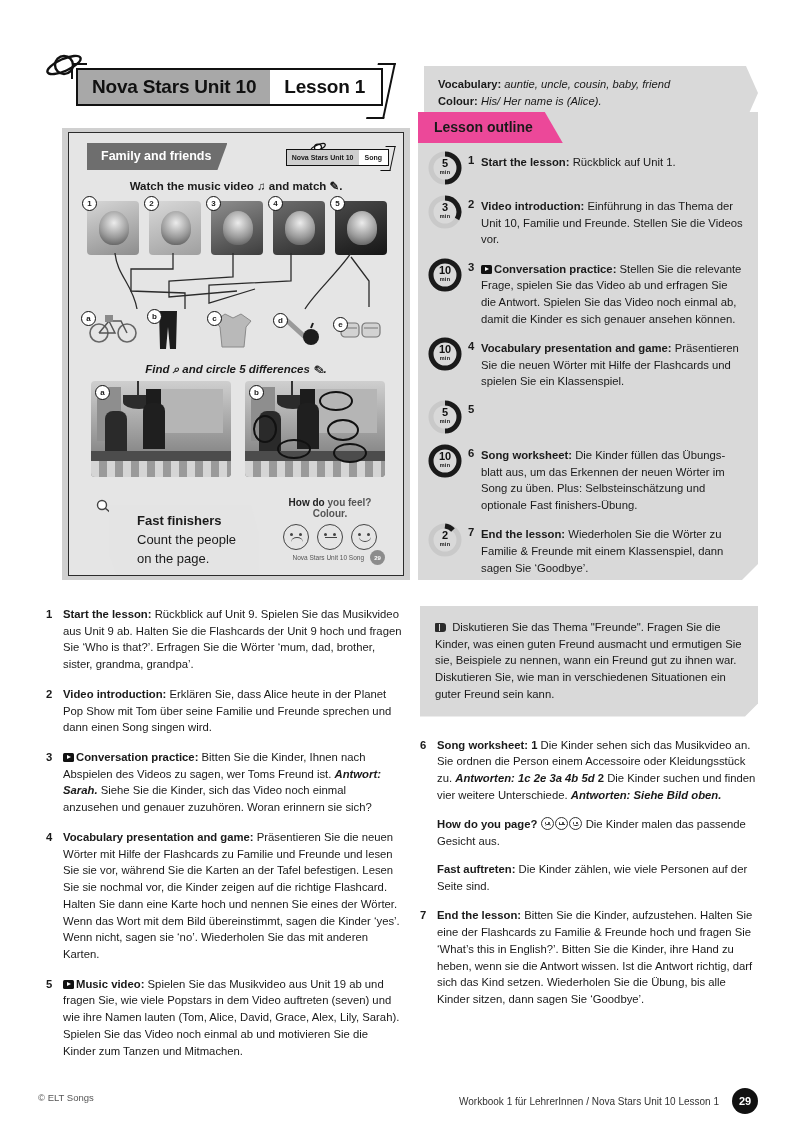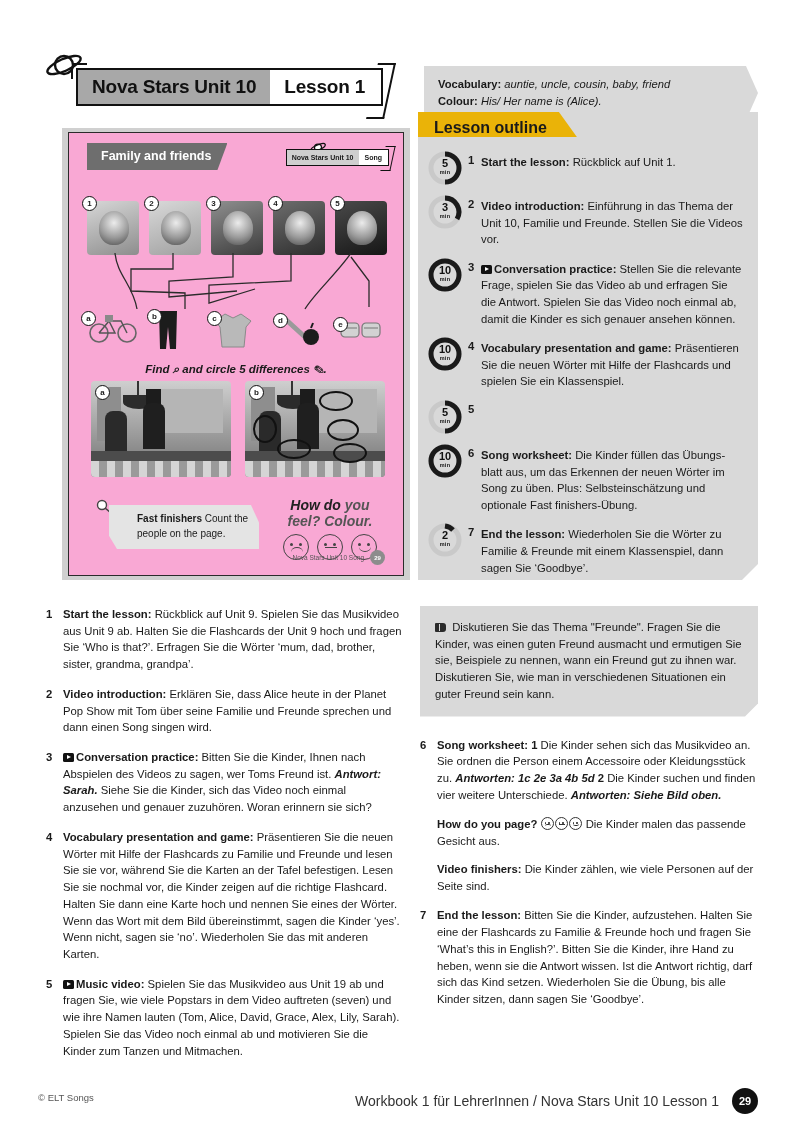--- a/index.html
+++ b/index.html
@@ -46,21 +46,21 @@
   .vocab-box b { font-weight: bold; }
   .vocab-box i { font-style: italic; }
 
   
   .ws-shadow {
     position: absolute; left: 62px; top: 128px; width: 348px; height: 452px;
     background: #d0d0d0;
   }
   .ws-page {
     position: absolute; left: 68px; top: 132px; width: 336px; height: 444px;
-    background: #f9a8d4; border: 1.5px solid #2b2b2b;
+    background: #e5e5e5; border: 1.5px solid #2b2b2b;
     overflow: hidden;
   }
   .ws-title {
     position: absolute; left: 18px; top: 10px; padding: 6px 16px 7px 14px;
     background: #6e6e6e; color: #fff; font-weight: bold; font-size: 12.5px;
     clip-path: polygon(0 0, 100% 0, calc(100% - 10px) 100%, 0 100%);
   }
   .ws-badge {
     position: absolute; right: 14px; top: 16px; height: 17px;
     display: flex; align-items: stretch; border: 1.2px solid #111;
@@ -119,49 +119,49 @@
   .diff-img .wall { position:absolute; left:62px; top:8px; width:70px; height:44px; background:#b5b5b5; }
   .diff-img .chef { position:absolute; left:52px; top:22px; width:22px; height:46px; background:#1f1f1f; border-radius: 8px 8px 0 0; }
   .diff-img .hat { position:absolute; left:55px; top:8px; width:15px; height:17px; background:#1c1c1c; }
   .diff-img .man { position:absolute; left:14px; top:30px; width:22px; height:40px; background:#2a2a2a; border-radius: 8px 8px 0 0; }
   .diff-img .counter { position:absolute; left:0; bottom:14px; width:140px; height:12px; background:#4c4c4c; }
   .diff-img .floor { position:absolute; left:0; bottom:0; width:140px; height:16px; background: repeating-linear-gradient(90deg,#d5d5d5 0 8px,#9a9a9a 8px 16px); }
   .diff-ring { position:absolute; border:2.2px solid #111; border-radius: 50%; }
 
   .ff-box {
     position: absolute; left: 40px; top: 372px; width: 150px; padding: 7px 9px 8px 28px;
-    background: #e4e4e4; font-size: 10px; line-height: 1.45;
+    background: #e4e4e4; font-size: 13px; line-height: 1.45;
     clip-path: polygon(0 0, calc(100% - 8px) 0, 100% 40%, 100% 100%, 8px 100%, 0 70%);
   }
   .ff-box b { font-weight: bold; }
   .ff-mag { position:absolute; left: 26px; top: 366px; width: 18px; height: 16px; }
 
   .feel-block { position: absolute; right: 18px; top: 364px; width: 110px; text-align: center; }
-  .feel-title { font-size: 14px; font-weight: bold; color: #555; font-style: italic; }
+  .feel-title { font-size: 10px; font-weight: bold; color: #555; }
   .feel-title b { color: #222; }
   .faces { display: flex; gap: 8px; justify-content: center; margin-top: 5px; }
   .face-c { width: 26px; height: 26px; border-radius: 50%; border: 1.4px solid #444; position: relative; }
   .face-c .eye { position: absolute; top: 8px; width: 3px; height: 3px; border-radius:50%; background:#444; }
   .face-c .eye.l { left: 6px; } .face-c .eye.r { right: 6px; }
   .face-c .mouth { position:absolute; left: 7px; bottom: 7px; width: 12px; height: 5px; }
   .m-sad { border-top: 1.4px solid #444; border-radius: 50% 50% 0 0 / 100% 100% 0 0; }
   .m-neu { border-top: 1.4px solid #444; height: 0; bottom: 9px; }
   .m-hap { border-bottom: 1.4px solid #444; border-radius: 0 0 50% 50% / 0 0 100% 100%; }
   .ws-foot { position:absolute; right: 18px; bottom: 10px; font-size: 6.5px; color: #555; display:flex; align-items:center; gap:6px; }
   .ws-pg { width: 15px; height: 15px; border-radius: 50%; background: #8c8c8c; color:#fff; font-size:6px; font-weight:bold; display:flex; align-items:center; justify-content:center; }
 
   
   .outline-panel {
     position: absolute; left: 418px; top: 112px; width: 340px; height: 468px;
     background: #d9d9d9;
     clip-path: polygon(0 0, 100% 0, 100% calc(100% - 16px), calc(100% - 16px) 100%, 0 100%);
   }
   .outline-tab {
-    position: absolute; left: 418px; top: 112px; padding: 7px 30px 0 16px;
-    background: #eab308; font-size: 16px; font-weight: bold;
+    position: absolute; left: 418px; top: 112px; padding: 7px 30px 8px 16px;
+    background: #ec4899; font-size: 14px; font-weight: bold;
     clip-path: polygon(0 0, calc(100% - 18px) 0, 100% 100%, 0 100%);
   }
   .outline-list { position: absolute; left: 418px; top: 150px; width: 340px; padding: 0 14px 0 10px; }
   .ol-item { display: flex; align-items: flex-start; margin-bottom: 9px; }
   .timer {
     flex: 0 0 34px; width: 34px; height: 34px; position: relative; margin-right: 6px; margin-top: 1px;
   }
   .timer svg { position: absolute; left: 0; top: 0; }
   .timer .tnum {
     position: absolute; left: 0; top: 7px; width: 34px; text-align: center;
@@ -211,21 +211,21 @@
   .mini-face .e { position:absolute; top:3.5px; width:1.6px; height:1.6px; border-radius:50%; background:#333; }
   .mini-face .e.l { left:3px; } .mini-face .e.r { right:3px; }
   .mini-face .m { position:absolute; left:3.5px; bottom:3px; width:6px; height:2.5px; }
   .mini-face .m.sad { border-top:1.1px solid #333; border-radius: 50% 50% 0 0 / 100% 100% 0 0; }
   .mini-face .m.neu { border-top:1.1px solid #333; height:0; bottom:4.5px; }
   .mini-face .m.hap { border-bottom:1.1px solid #333; border-radius: 0 0 50% 50% / 0 0 100% 100%; }
 
   
   .copyright { position: absolute; left: 38px; top: 1092px; font-size: 9.5px; color: #555; }
   .footer-right { position: absolute; right: 42px; top: 1088px; display: flex; align-items: center; gap: 13px; }
-  .footer-text { font-size: 14px; color: #333; }
+  .footer-text { font-size: 10px; color: #333; }
   .page-num {
     width: 26px; height: 26px; border-radius: 50%; background: #111; color: #fff;
     font-size: 11px; font-weight: bold; display: flex; align-items: center; justify-content: center;
   }
 </style>
 </head>
 <body>
 
 <div class="page">
 
@@ -256,20 +256,21 @@
     <div class="ws-title">Family and friends</div>
     <svg class="ws-planet" viewBox="0 0 40 30">
       <ellipse cx="20" cy="15" rx="8" ry="8" fill="#fff" stroke="#111" stroke-width="3"></ellipse>
       <ellipse cx="20" cy="15" rx="18" ry="6" fill="none" stroke="#111" stroke-width="3" transform="rotate(-24 20 15)"></ellipse>
     </svg>
     <div class="ws-badge">
       <div class="ws-badge-unit">Nova Stars Unit 10</div>
       <div class="ws-badge-song">Song</div>
     </div>
 
+    <div class="ws-instr">Watch the music video ♫ and match ✎.</div>
 
     <div class="photo-row">
       <div class="photo p1">
         <span class="circ-lbl">1</span>
         <span class="face"></span>
       </div>
       <div class="photo p2">
         <span class="circ-lbl">2</span>
         <span class="face"></span>
       </div>
@@ -567,21 +568,21 @@
       </div>
     </div>
 
     <div class="step">
       <div class="step-num"></div>
       <div class="step-body">
         <b>How do you page?</b>
         <span class="mini-face"><span class="e l"></span><span class="e r"></span><span class="m sad"></span></span><span class="mini-face"><span class="e l"></span><span class="e r"></span><span class="m neu"></span></span><span class="mini-face"><span class="e l"></span><span class="e r"></span><span class="m hap"></span></span><span> Die Kinder malen das passende Gesicht aus.</span>
 
         <div class="subpara">
-          <b>Video finishers:</b><span> Die Kinder zählen, wie viele Personen auf der Seite sind.</span>
+          <b>Fast auftreten:</b><span> Die Kinder zählen, wie viele Personen auf der Seite sind.</span>
         </div>
       </div>
     </div>
 
     <div class="step" style="margin-top:5px;">
       <div class="step-num">7</div>
       <div class="step-body">
         <b>End the lesson:</b><span> Bitten Sie die Kinder, aufzustehen. Halten Sie eine der Flashcards zu Familie &amp; Freunde hoch und fragen Sie ‘What’s this in English?’. Bitten Sie die Kinder, ihre Hand zu heben, wenn sie die Antwort wissen. Ist die Antwort richtig, darf sich das Kind setzen. Wiederholen Sie die Übung, bis alle Kinder sitzen, dann sagen Sie ‘Goodbye’.</span>
       </div>
     </div>

